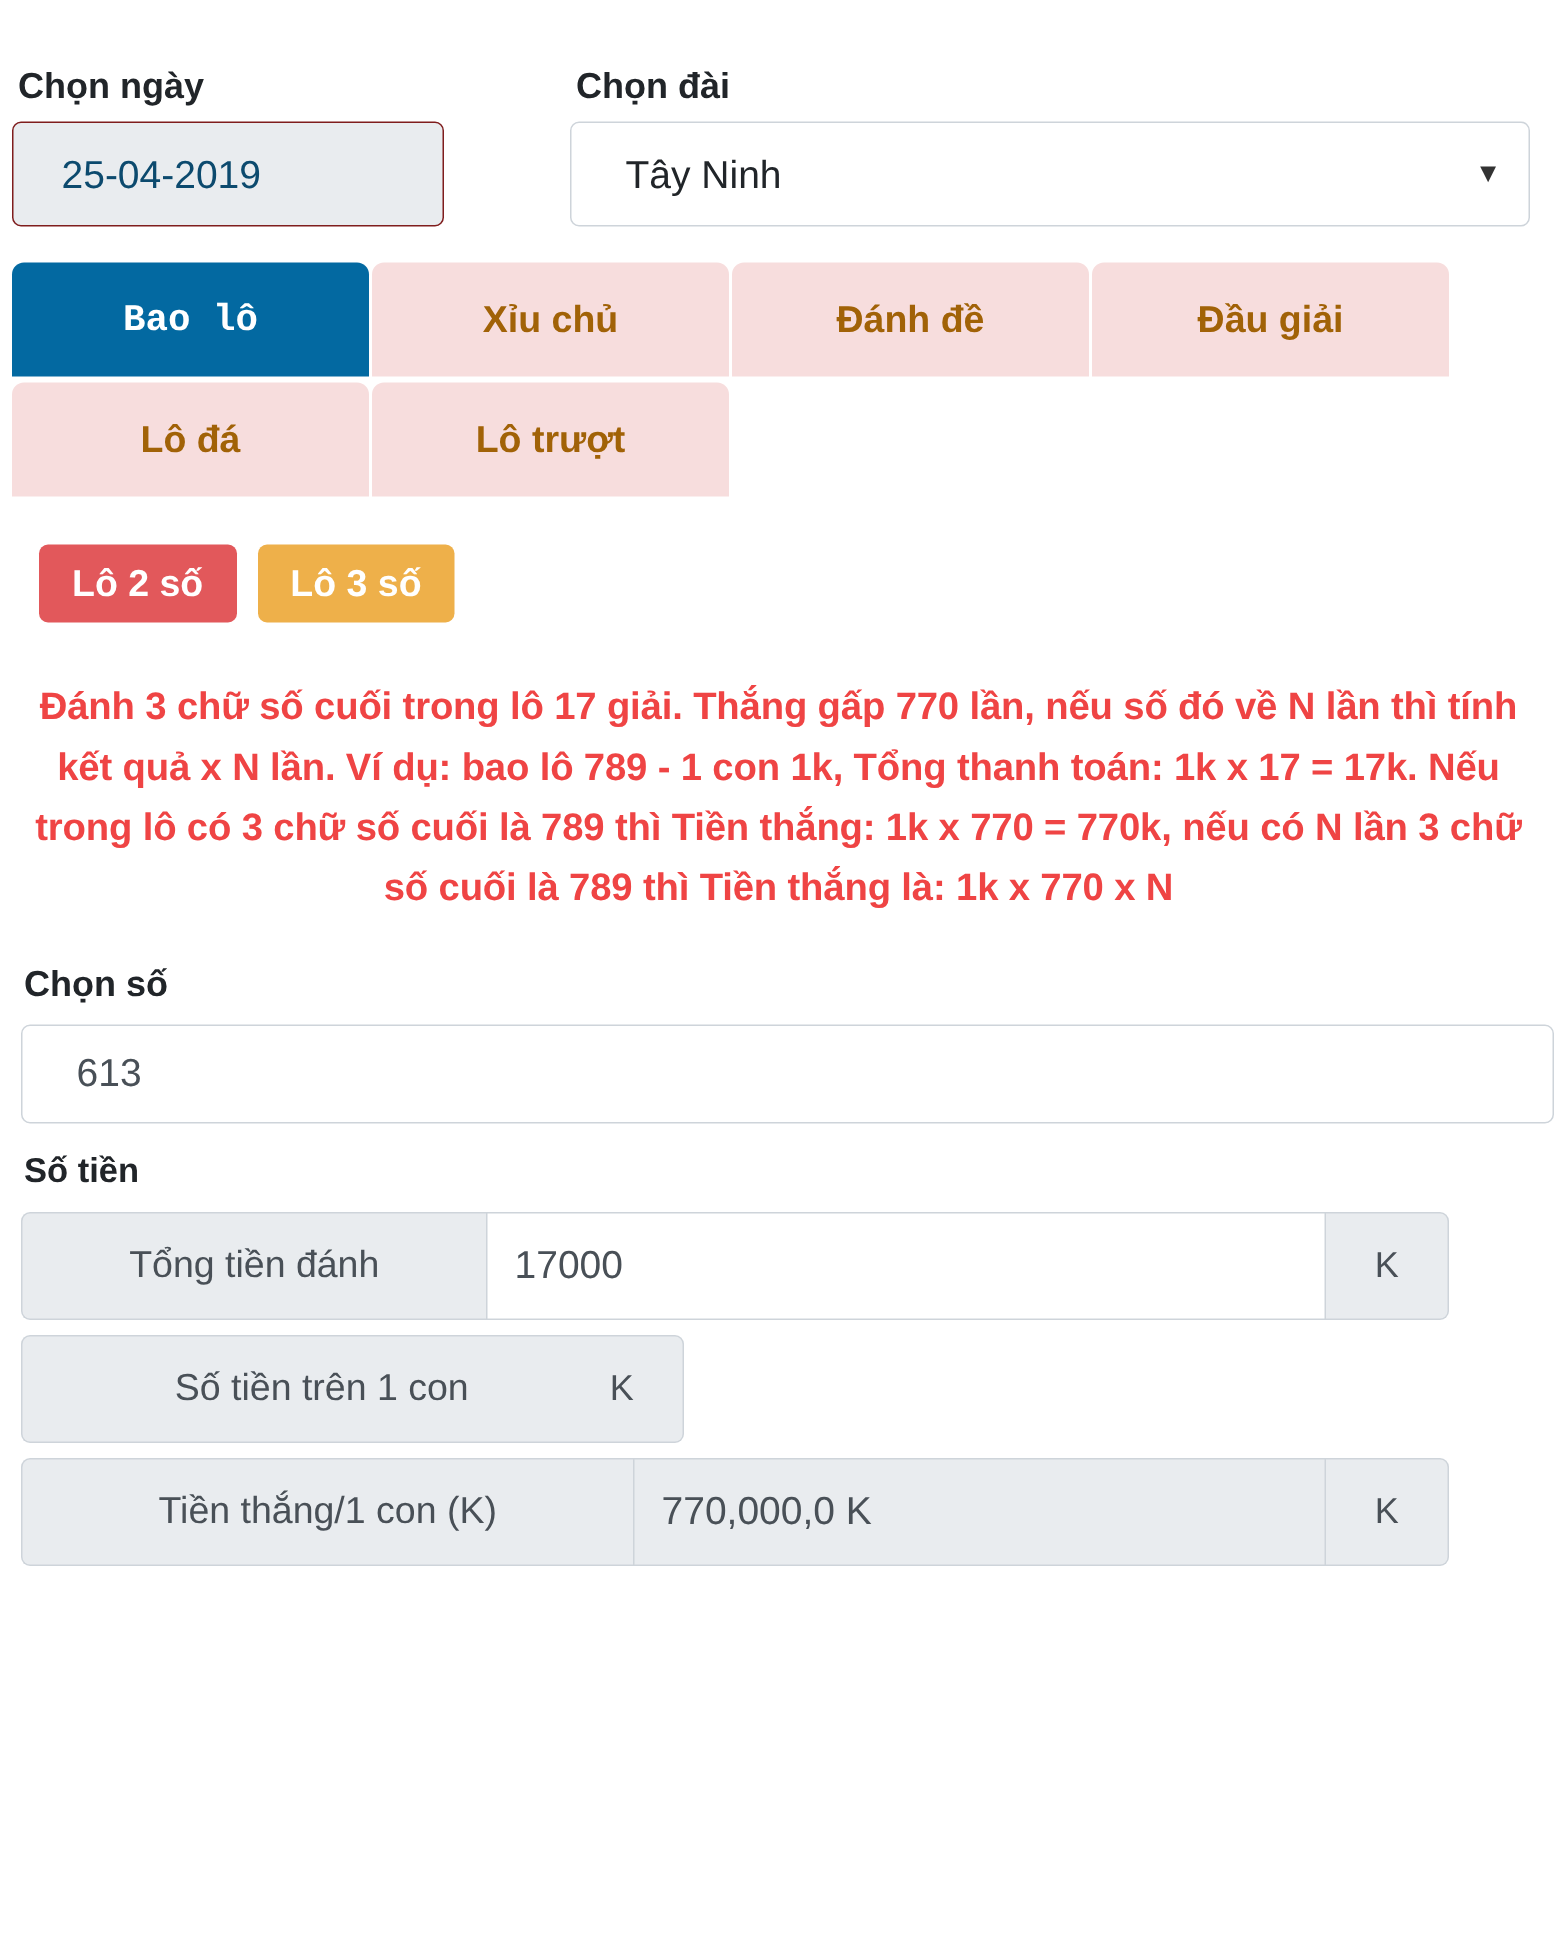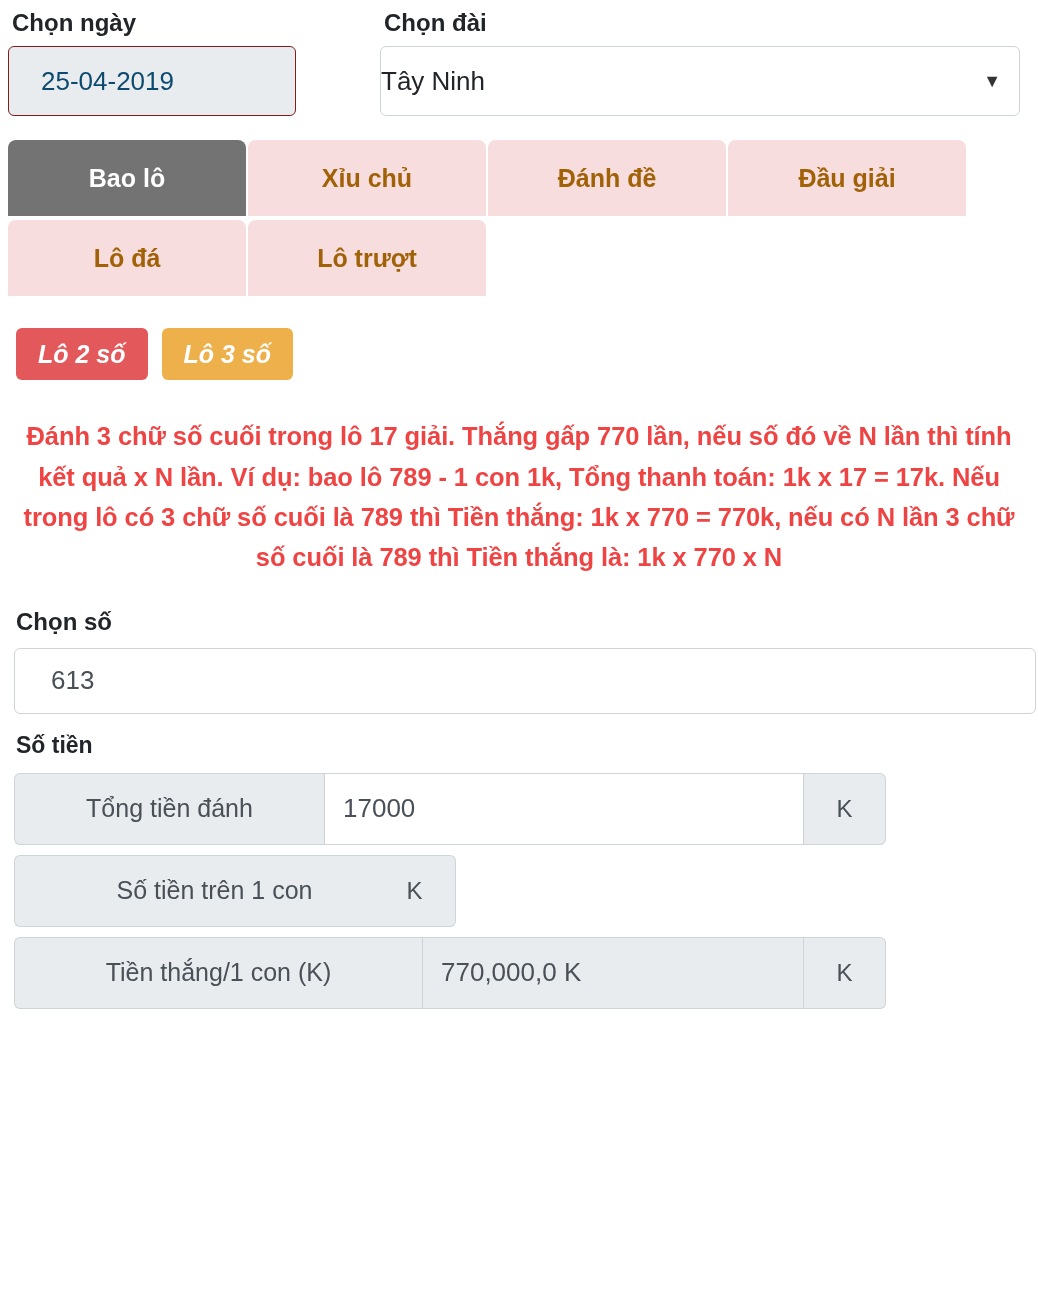--- a/index.html
+++ b/index.html
@@ -17,20 +17,21 @@
   .page {
     padding: 10px 8px 0 8px;
     box-sizing: border-box;
     width: 1038px;
   }
 
   
   .top-row {
     display: flex;
     gap: 0;
+    margin-top: 35px;
   }
   .col-date { width: 372px; }
   .col-station { flex: 1; }
 
   .field-label {
     font-size: 24px;
     font-weight: bold;
     color: #212529;
     margin: 0 0 10px 4px;
     line-height: 1.1;
@@ -52,20 +53,21 @@
 
   .select-box {
     position: relative;
     height: 70px;
     box-sizing: border-box;
     background: #ffffff;
     border: 1px solid #ced4da;
     border-radius: 6px;
     display: flex;
     align-items: center;
+    padding-left: 36px;
     font-size: 26px;
     color: #212529;
     margin-right: 10px;
   }
   .select-caret {
     position: absolute;
     right: 18px;
     top: 50%;
     transform: translateY(-50%);
     font-size: 18px;
@@ -91,30 +93,30 @@
     background: #f7dddd;
     border-radius: 8px 8px 0 0;
     margin: 0 2px 4px 0;
     cursor: pointer;
   }
   .tab.w1 { width: 238px; }
   .tab.w2 { width: 238px; }
   .tab.w3 { width: 238px; }
   .tab.w4 { width: 238px; }
   .tab.active {
-    background: #737373;
+    background: #0369a1;
     color: #ffffff;
+    font-family: Liberation Mono, monospace;
   }
 
   
   .subtabs {
     display: flex;
     margin-top: 28px;
-    margin-left: 8px;
-    font-style: italic;
+    margin-left: 18px;
   }
   .pill {
     height: 52px;
     box-sizing: border-box;
     display: flex;
     align-items: center;
     justify-content: center;
     padding: 0 22px;
     font-size: 25px;
     font-weight: bold;
@@ -160,21 +162,21 @@
 
   .money-label {
     font-size: 23px;
     font-weight: bold;
     margin: 18px 0 14px 8px;
   }
 
   
   .money-row {
     display: flex;
-    width: 872px;
+    width: 952px;
     height: 72px;
     margin: 0 0 10px 6px;
     box-sizing: border-box;
   }
   .money-row .cap {
     background: #e9ecef;
     border: 1px solid #ced4da;
     border-right: none;
     border-radius: 6px 0 0 6px;
     display: flex;

